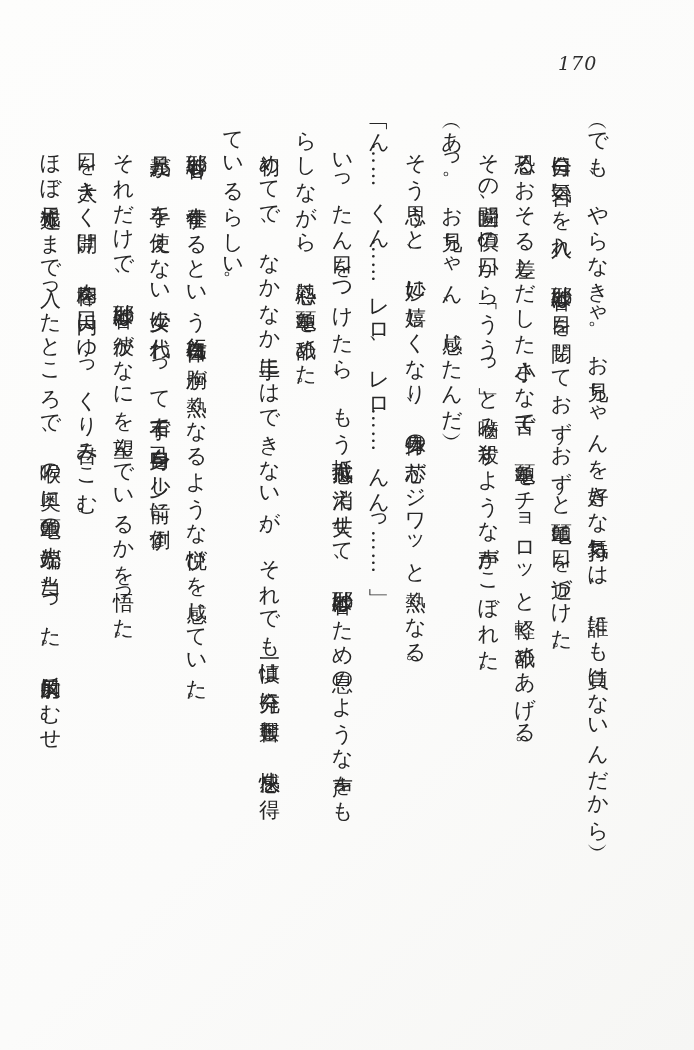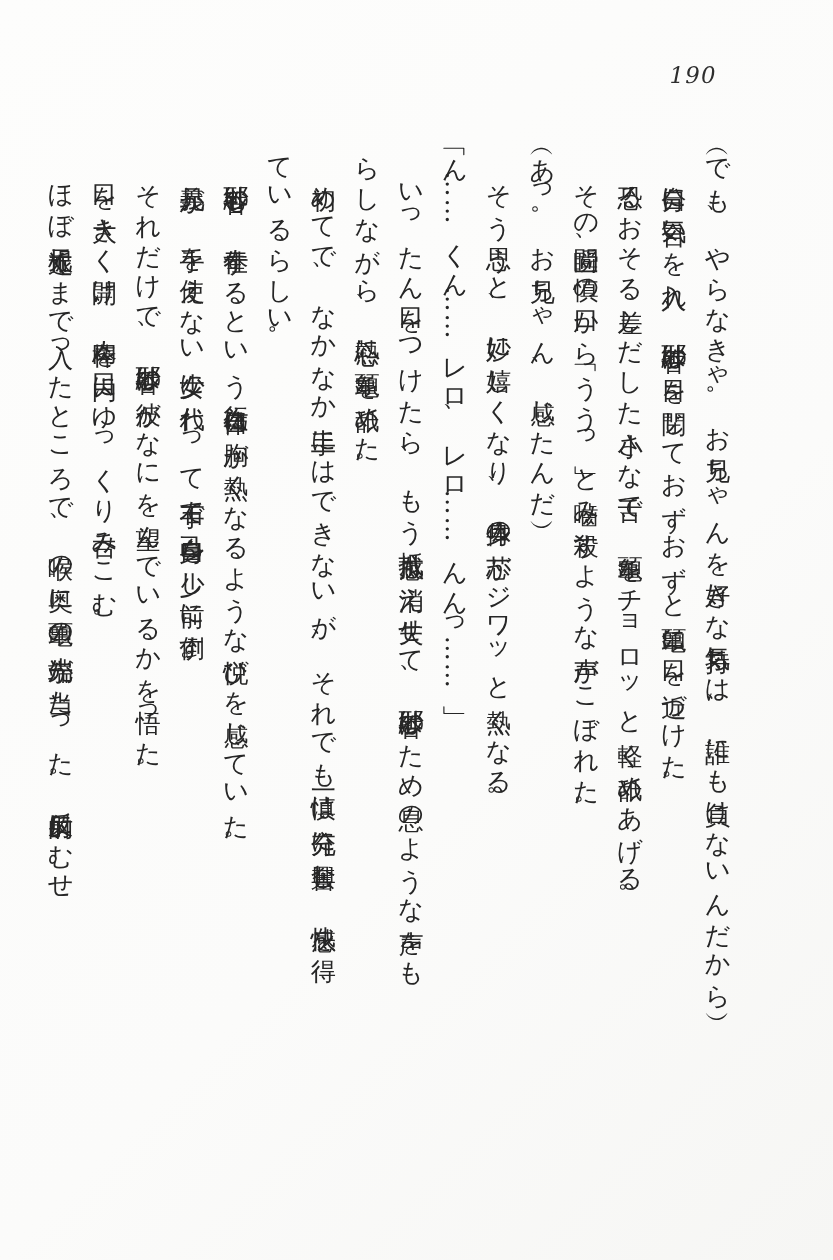--- a/index.html
+++ b/index.html
@@ -43,21 +43,21 @@
   .text-block p.line {
     margin: 0;
     padding: 0;
   }
 </style>
 </head>
 <body>
 
 <div class="page">
 
-  <div class="page-number">190</div>
+  <div class="page-number">170</div>
 
   <div class="text-block">
     <p class="line">（でも、やらなきゃ。お兄ちゃんを好きな気持ちは、誰にも負けないんだから）</p>
     <p class="line">　自分に気合いを入れ、紗耶香は目を閉じておずおずと亀頭に口を近づけた。</p>
     <p class="line">　恐るおそる差しだした小さな舌で、亀頭をチョロッと軽く舐めあげる。</p>
     <p class="line">　その瞬間、慎一の口から「ううっ」と嚙み殺すような声がこぼれた。</p>
     <p class="line">（あっ。お兄ちゃん、感じたんだ）</p>
     <p class="line">　そう思うと、妙に嬉しくなり、身体の芯がジワッと熱くなる。</p>
     <p class="line">「ん……くん……レロ、レロ……んんっ……」</p>
     <p class="line">　いったん口をつけたら、もう抵抗感も消え失せて、紗耶香はため息のような声をも</p>

